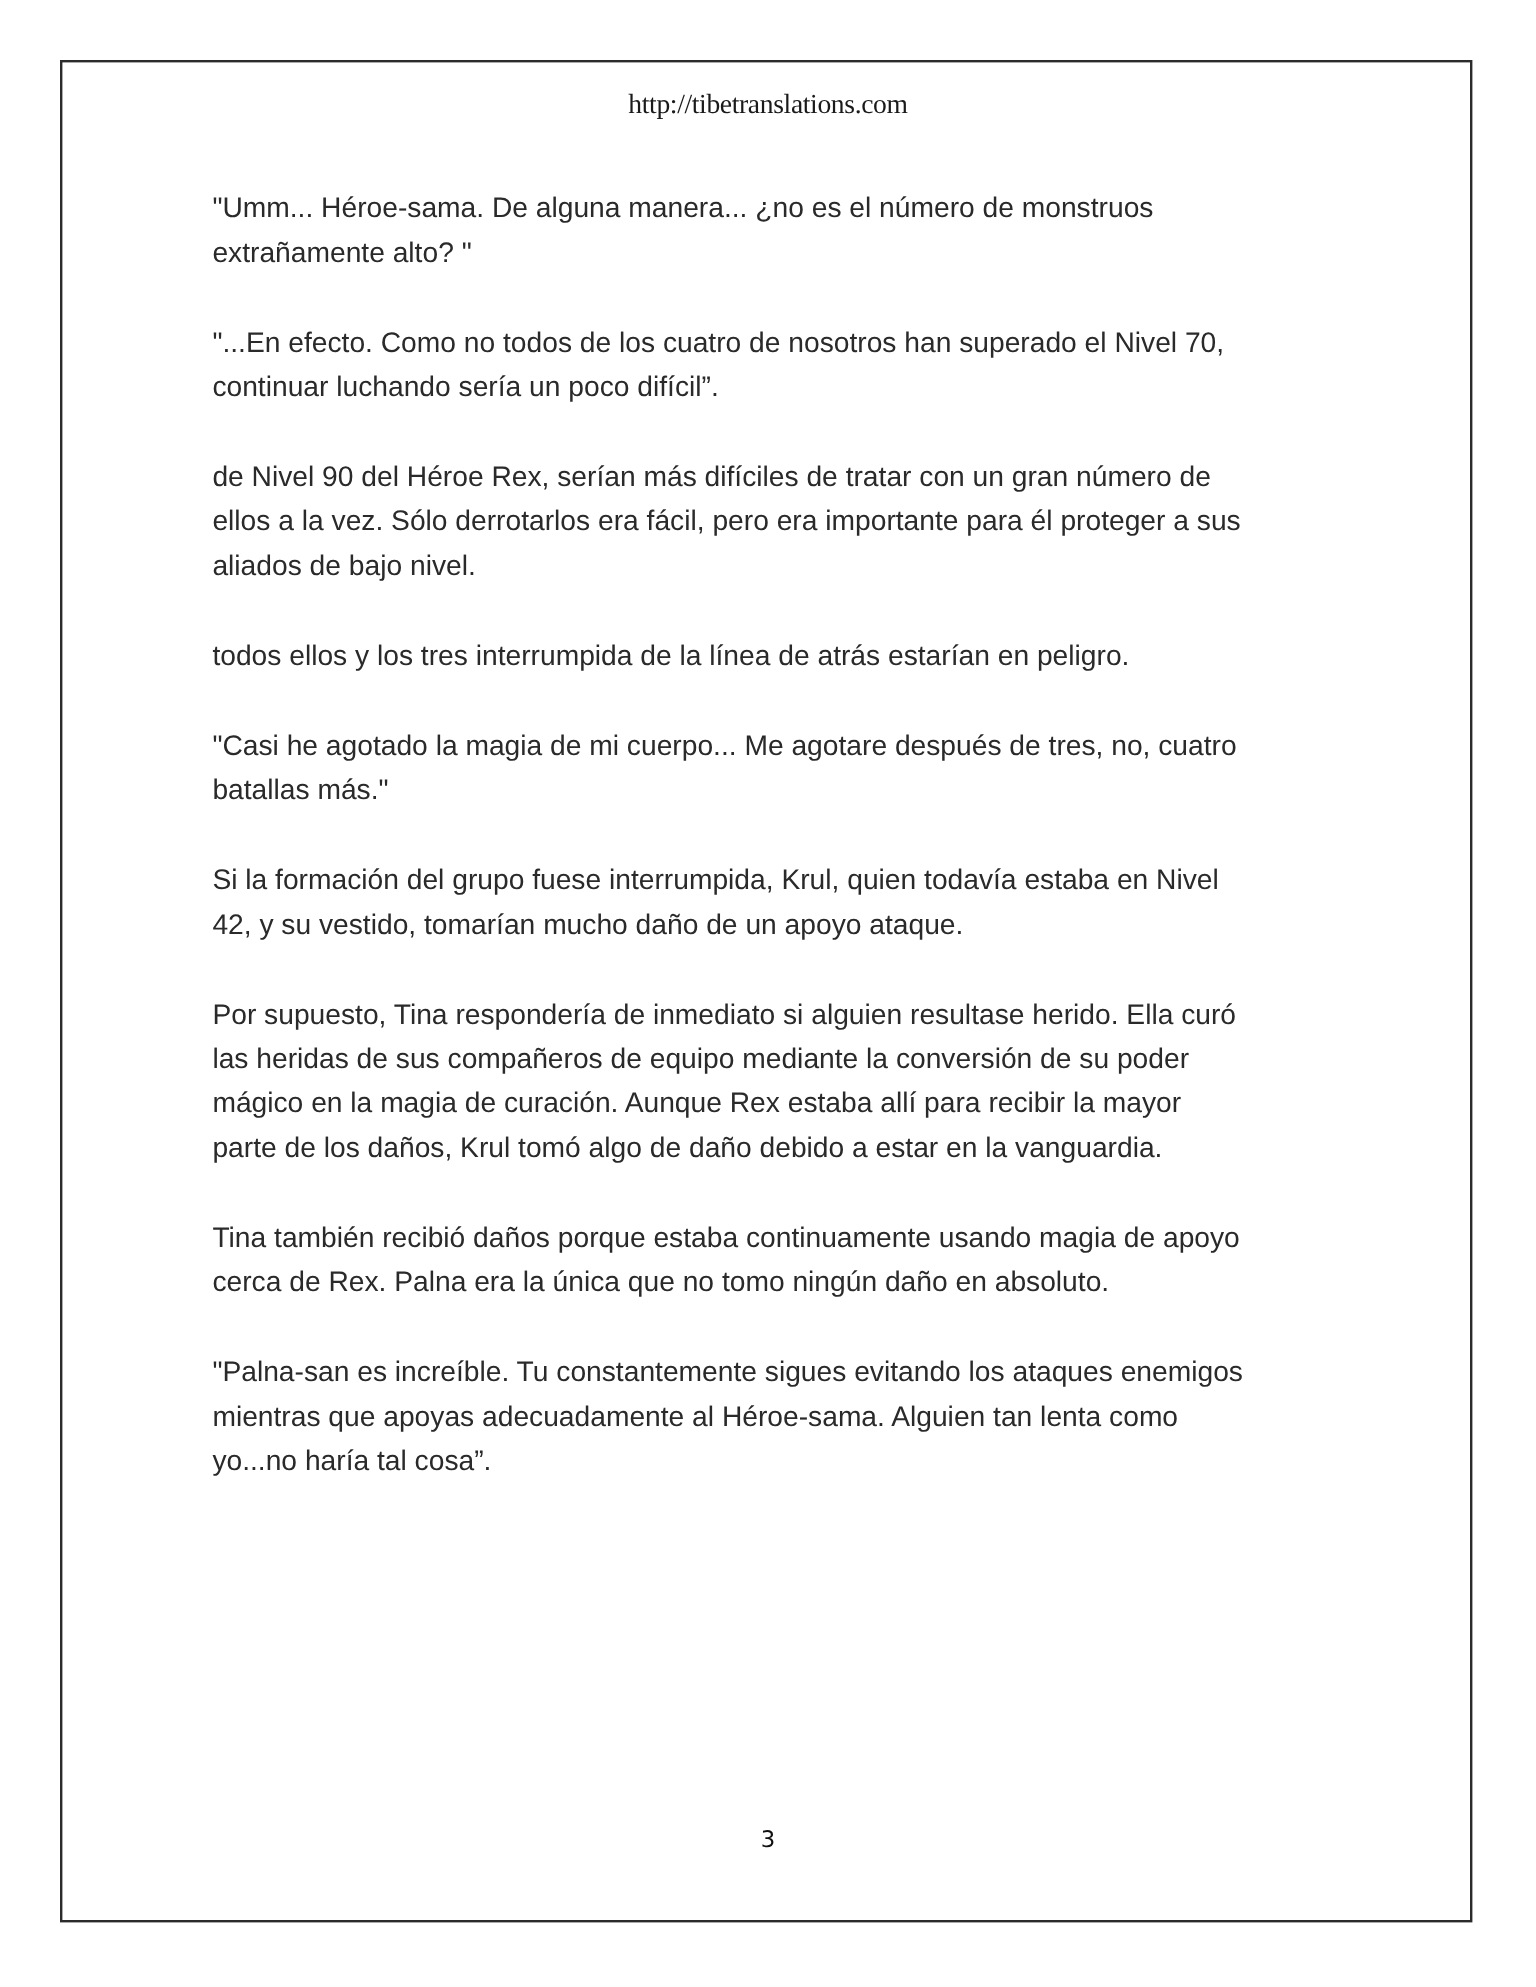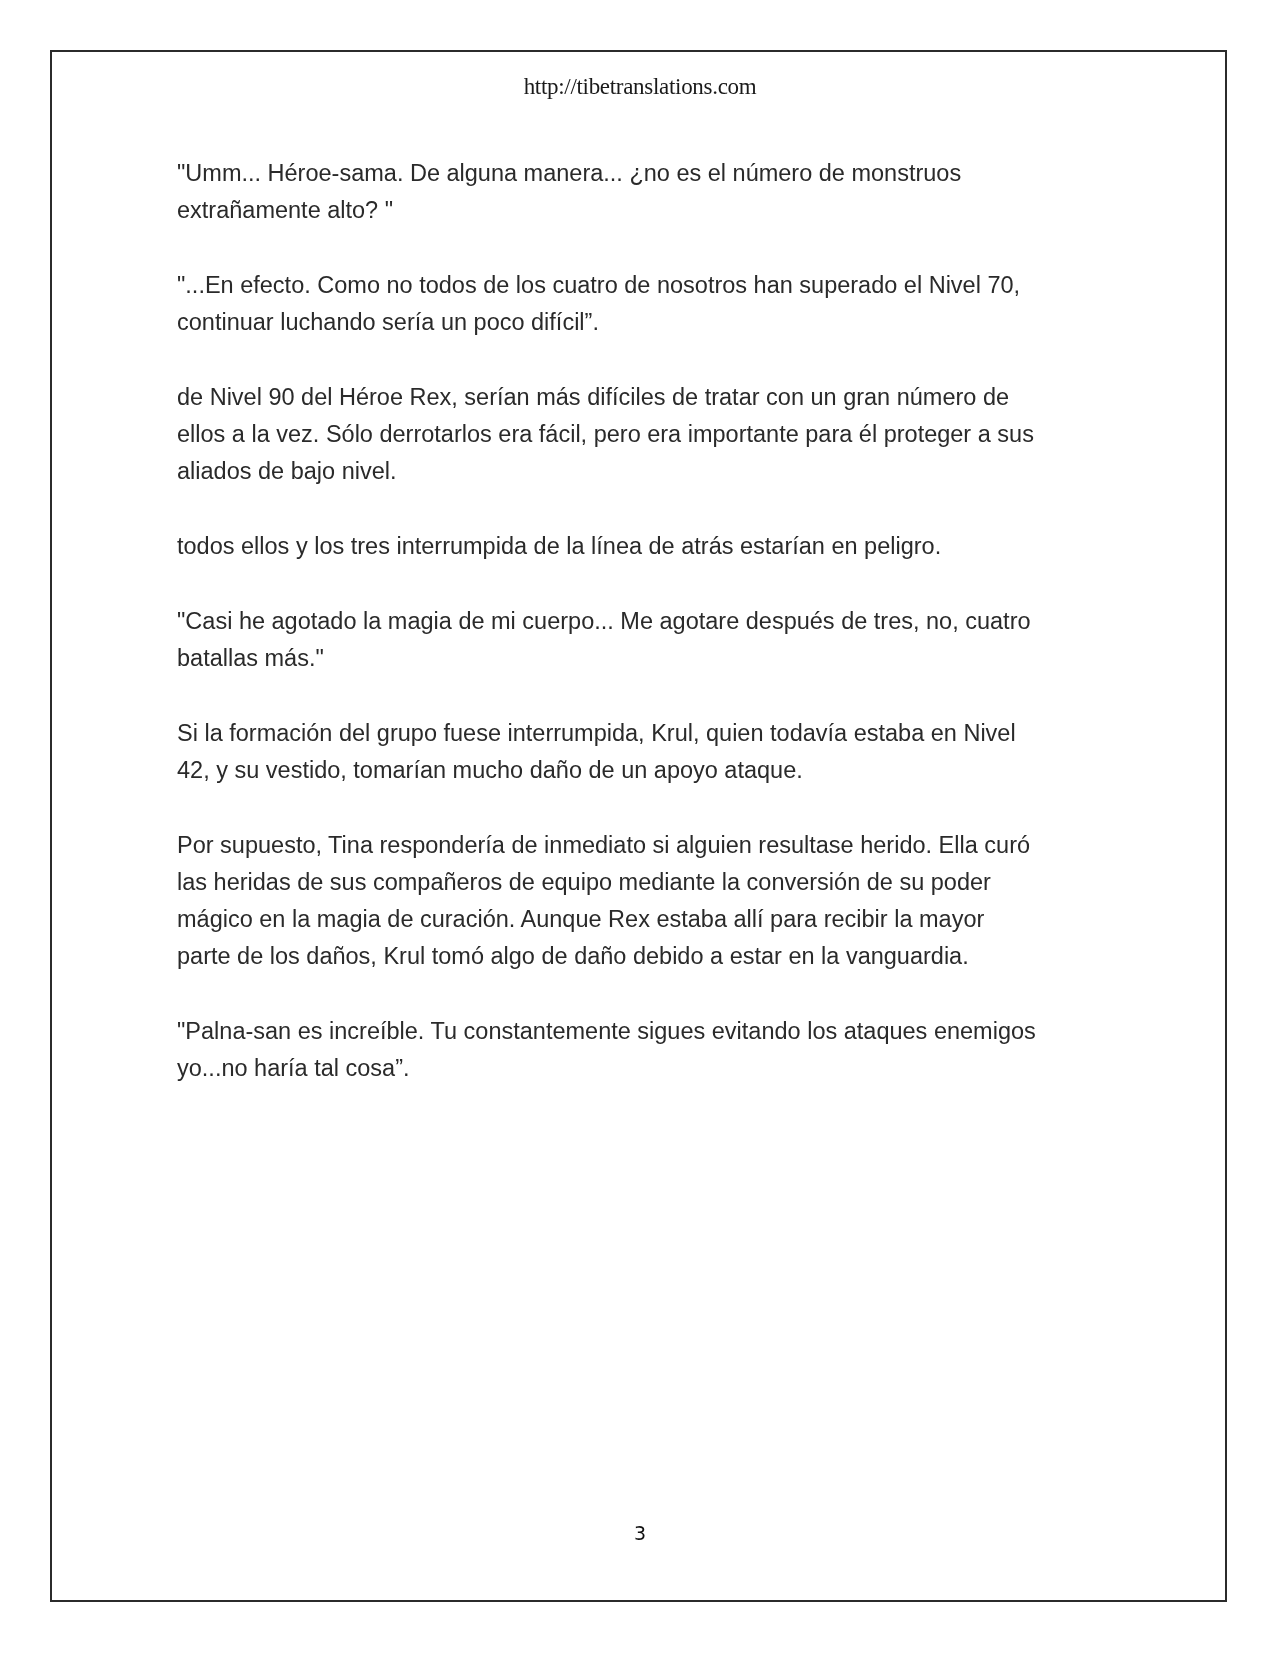--- a/index.html
+++ b/index.html
@@ -94,20 +94,23 @@
     <span class="line">Si la formación del grupo fuese interrumpida, Krul, quien todavía estaba en Nivel</span>
     <span class="line">42, y su vestido, tomarían mucho daño de un apoyo ataque.</span>
   </p>
   <p class="paragraph">
     <span class="line">Por supuesto, Tina respondería de inmediato si alguien resultase herido. Ella curó</span>
     <span class="line">las heridas de sus compañeros de equipo mediante la conversión de su poder</span>
     <span class="line">mágico en la magia de curación. Aunque Rex estaba allí para recibir la mayor</span>
     <span class="line">parte de los daños, Krul tomó algo de daño debido a estar en la vanguardia.</span>
   </p>
   <p class="paragraph">
+    <span class="line">Tina también recibió daños porque estaba continuamente usando magia de apoyo</span>
+    <span class="line">cerca de Rex. Palna era la única que no tomo ningún daño en absoluto.</span>
   </p>
   <p class="paragraph">
     <span class="line">"Palna-san es increíble. Tu constantemente sigues evitando los ataques enemigos</span>
+    <span class="line">mientras que apoyas adecuadamente al Héroe-sama. Alguien tan lenta como</span>
     <span class="line">yo...no haría tal cosa”.</span>
   </p>
 </div>
 
 <div class="page-number">3</div>
 
 </body></html>

